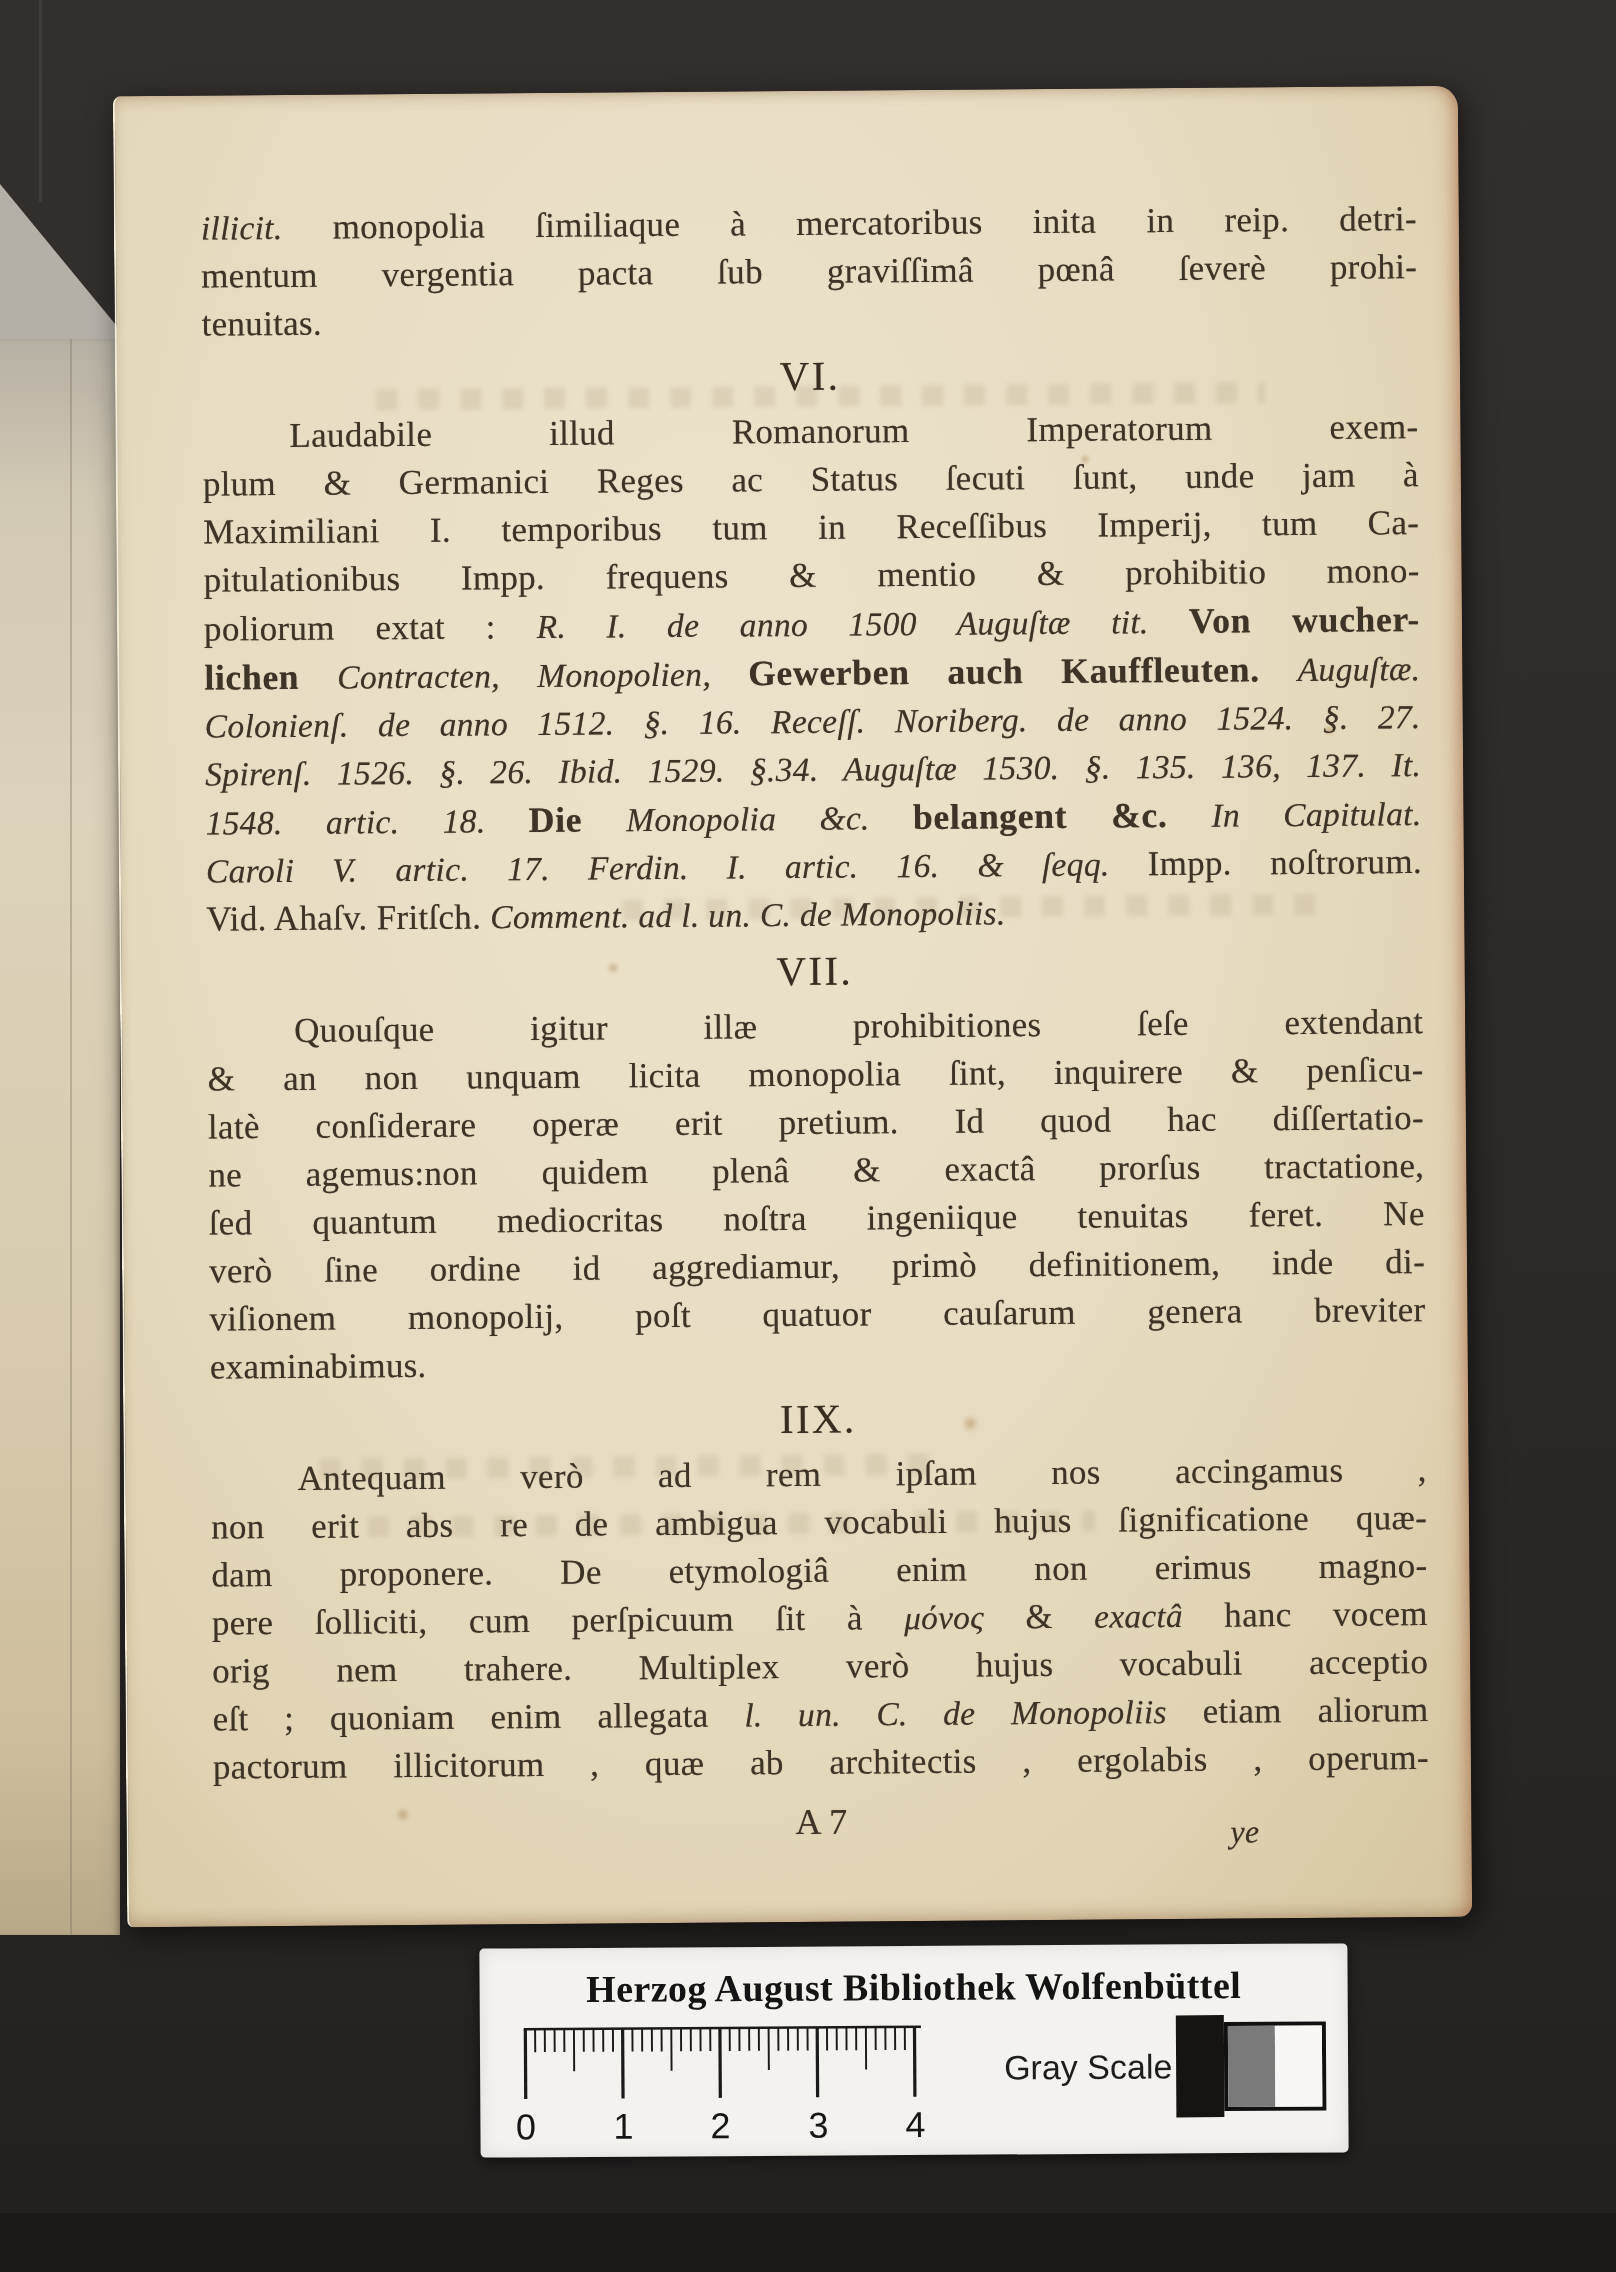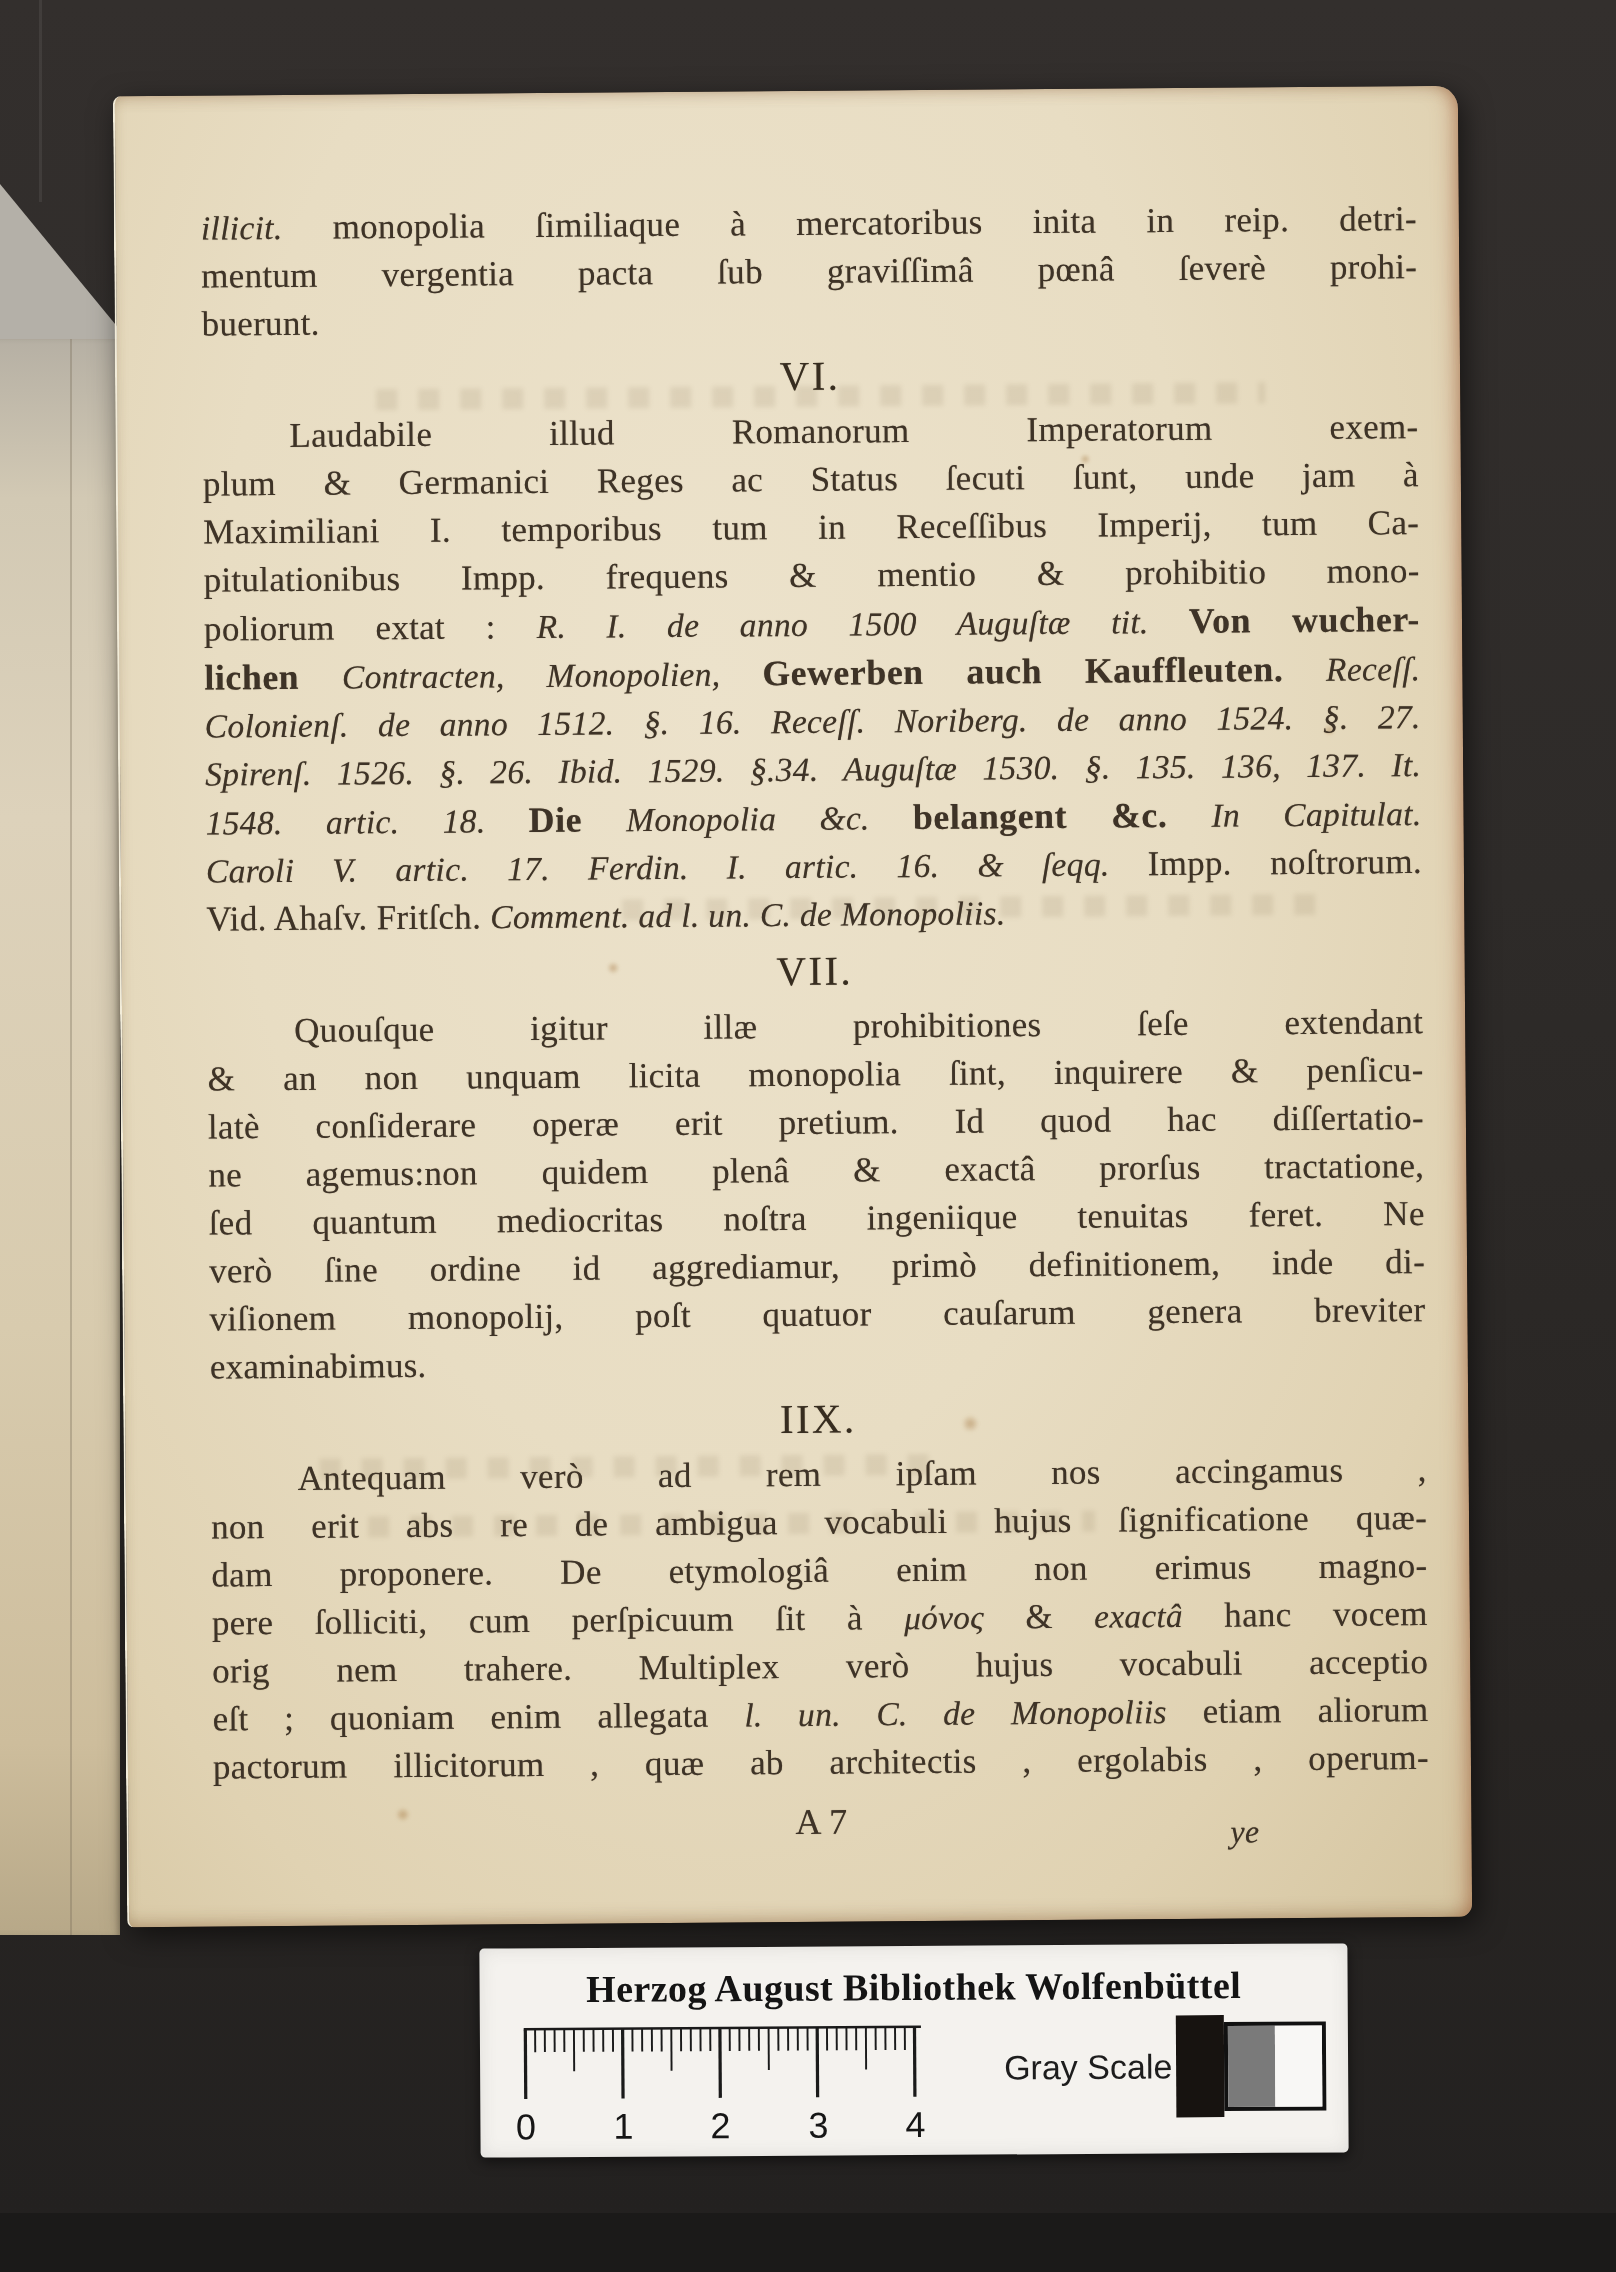--- a/index.html
+++ b/index.html
@@ -92,28 +92,28 @@
 
     <div class="fox" style="left:836px;top:1325px;width:18px;height:18px;"></div>
     <div class="fox" style="left:485px;top:869px;width:13px;height:13px;"></div>
     <div class="fox" style="left:962px;top:365px;width:11.3px;height:11.3px;"></div>
     <div class="fox" style="left:267px;top:1713px;width:14.5px;height:14.5px;"></div>
     <div class="fox" style="left:1204px;top:638px;width:10.5px;height:10.5px;"></div>
 
     <div class="textblock" id="textblock">
         <div class="text-line just"><span class="seg-i">illicit.</span><span class="seg-r"> monopolia ſimiliaque à mercatoribus inita in reip. detri-</span></div>
         <div class="text-line just"><span class="seg-r">mentum vergentia pacta ſub graviſſimâ pœnâ ſeverè prohi-</span></div>
-        <div class="text-line left"><span class="seg-r">buerunt.</span></div>
+        <div class="text-line left"><span class="seg-r">tenuitas.</span></div>
         <div class="line-heading">VI.</div>
         <div class="text-line just indent"><span class="seg-r">Laudabile illud Romanorum Imperatorum exem-</span></div>
         <div class="text-line just"><span class="seg-r">plum &amp; Germanici Reges ac Status ſecuti ſunt, unde jam à</span></div>
         <div class="text-line just"><span class="seg-r">Maximiliani I. temporibus tum in Receſſibus Imperij, tum Ca-</span></div>
         <div class="text-line just"><span class="seg-r">pitulationibus Impp. frequens &amp; mentio &amp; prohibitio mono-</span></div>
         <div class="text-line just"><span class="seg-r">poliorum extat : </span><span class="seg-i">R. I. de anno 1500 Auguſtæ tit. </span><span class="seg-b">Von wucher-</span></div>
-        <div class="text-line just"><span class="seg-b">lichen </span><span class="seg-i">Contracten, Monopolien, </span><span class="seg-b">Gewerben auch Kauffleuten. </span><span class="seg-i">Receſſ.</span></div>
+        <div class="text-line just"><span class="seg-b">lichen </span><span class="seg-i">Contracten, Monopolien, </span><span class="seg-b">Gewerben auch Kauffleuten. </span><span class="seg-i">Auguſtæ.</span></div>
         <div class="text-line just"><span class="seg-i">Colonienſ. de anno 1512. §. 16. Receſſ. Noriberg. de anno 1524. §. 27.</span></div>
         <div class="text-line just"><span class="seg-i">Spirenſ. 1526. §. 26. Ibid. 1529. §.34. Auguſtæ 1530. §. 135. 136, 137. It.</span></div>
         <div class="text-line just"><span class="seg-i">1548. artic. 18. </span><span class="seg-b">Die </span><span class="seg-i">Monopolia &amp;c. </span><span class="seg-b">belangent &amp;c. </span><span class="seg-i">In Capitulat.</span></div>
         <div class="text-line just"><span class="seg-i">Caroli V. artic. 17. Ferdin. I. artic. 16. &amp; ſeqq. </span><span class="seg-r">Impp. noſtrorum.</span></div>
         <div class="text-line left"><span class="seg-r">Vid. Ahaſv. Fritſch. </span><span class="seg-i">Comment. ad l. un. C. de Monopoliis.</span></div>
         <div class="line-heading">VII.</div>
         <div class="text-line just indent"><span class="seg-r">Quouſque igitur illæ prohibitiones ſeſe extendant</span></div>
         <div class="text-line just"><span class="seg-r">&amp; an non unquam licita monopolia ſint, inquirere &amp; penſicu-</span></div>
         <div class="text-line just"><span class="seg-r">latè conſiderare operæ erit pretium.  Id quod hac diſſertatio-</span></div>
         <div class="text-line just"><span class="seg-r">ne agemus:non quidem plenâ &amp; exactâ prorſus tractatione,</span></div>

